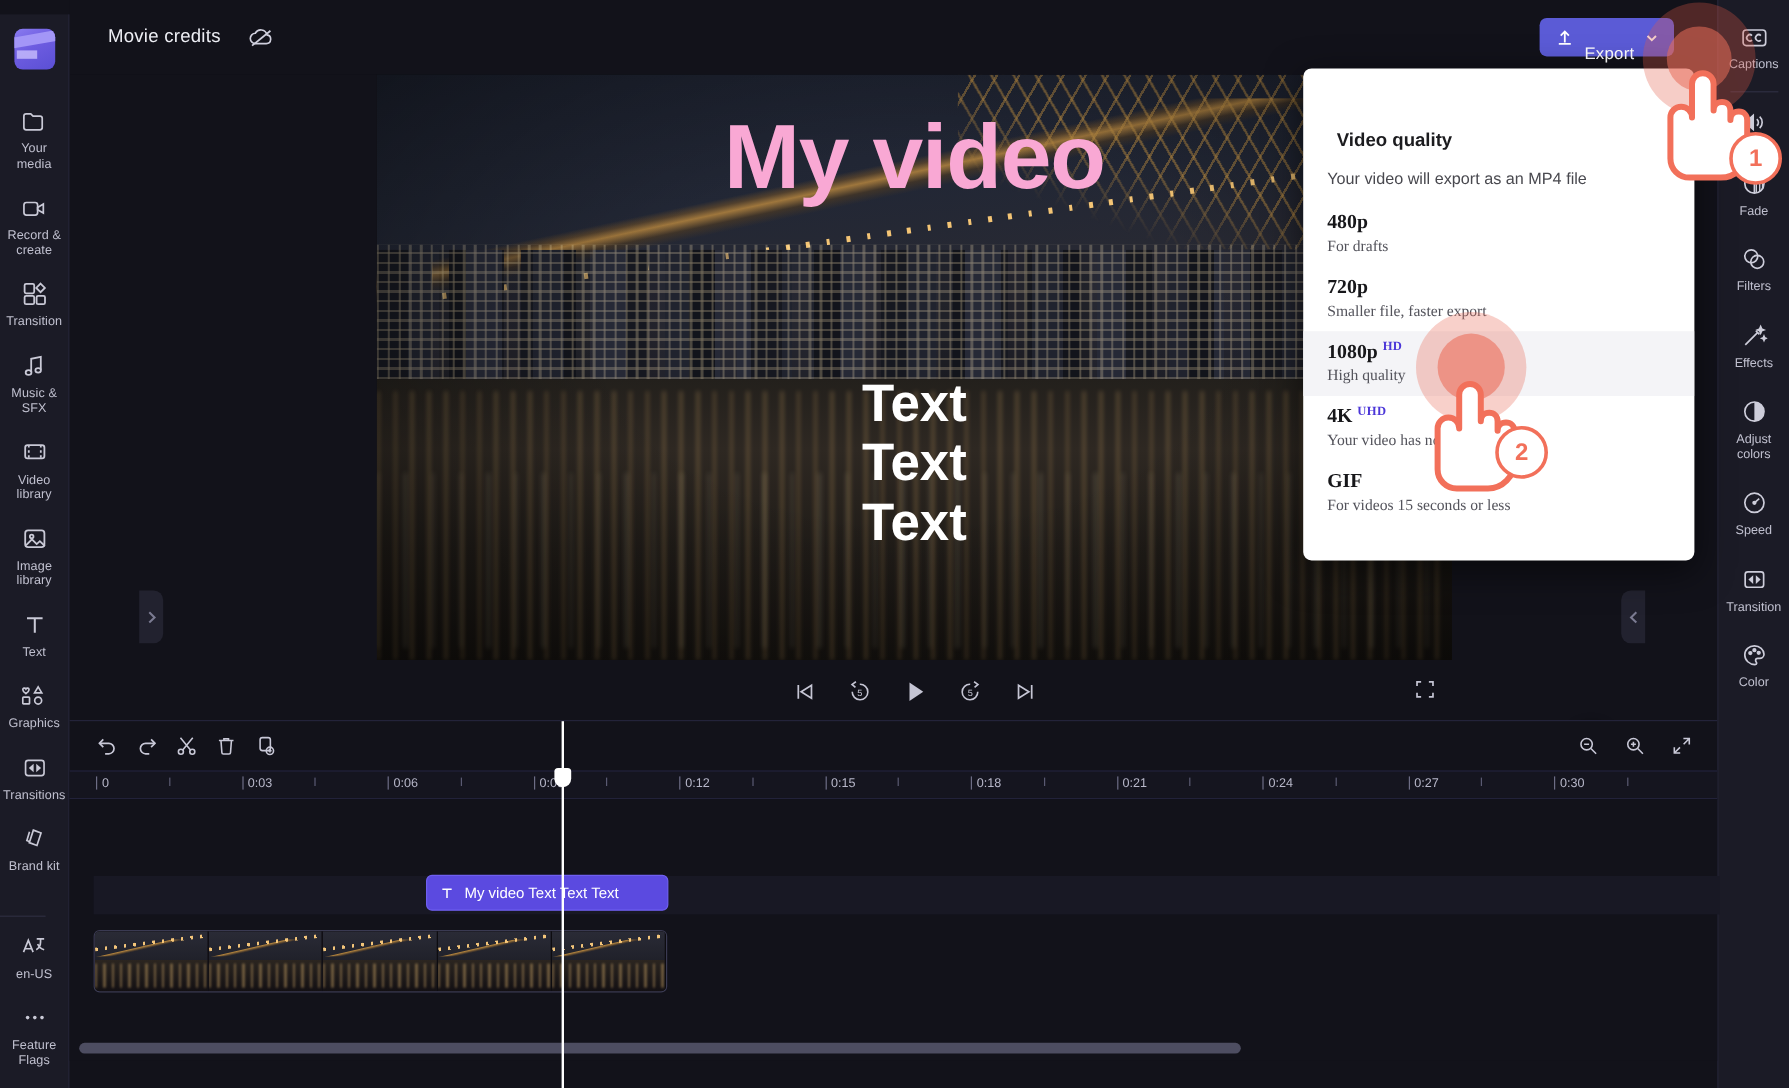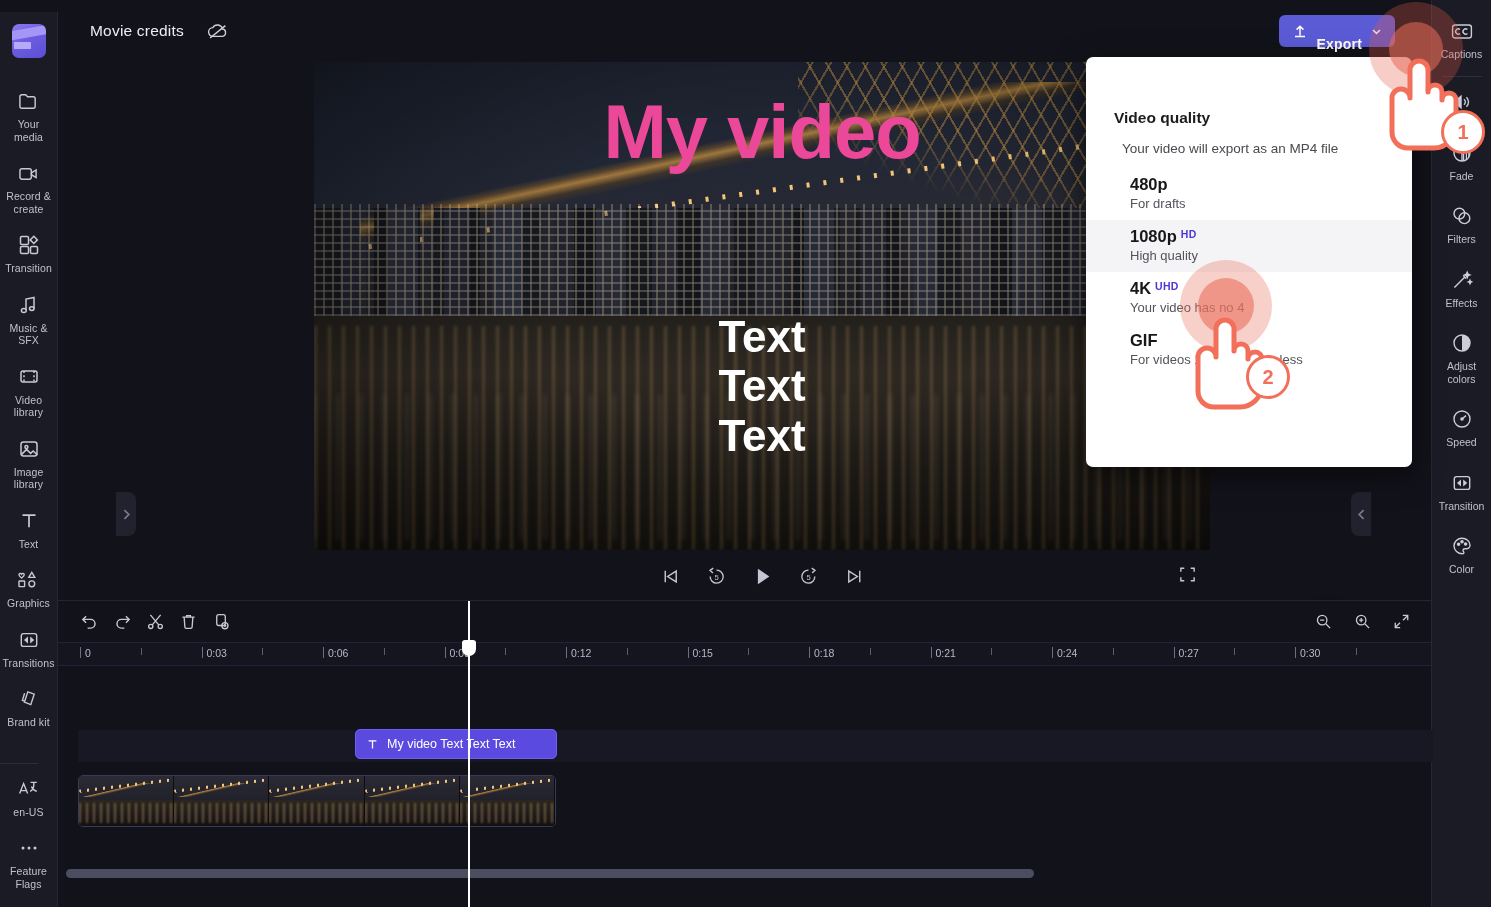--- a/index.html
+++ b/index.html
@@ -56,21 +56,21 @@
   }
   .cloud-ico { margin-left: 22px; color:#cfcfdd; display:flex; align-items:center; cursor:pointer; }
   .topbar-spacer { flex:1; }
   .export-btn {
     display:flex; align-items:center; gap:8px;
     background:#5b5bd6; color:#fff; border:none; border-radius:6px;
     height:32px; padding: 0 12px 0 13px; font-size:14px; cursor:pointer;
     font-family:"Liberation Sans", sans-serif;
     margin-right: 36px;
   }
-  .export-btn .lbl { font-weight:700; letter-spacing:.2px;margin-top:25px;}
+  .export-btn .lbl { font-weight:400; letter-spacing:.2px;margin-top:25px;}
 
   
   .right-rail {
     position:absolute; right:0; top:0; width:60px; height:907px;
     background:#1b1b26; border-left:1px solid #26263a;
     display:flex; flex-direction:column; align-items:center;
     padding-top: 8px;
   }
   .rrail-item {
     width:100%; padding: 11px 2px; display:flex; flex-direction:column;
@@ -142,21 +142,21 @@
   .reflect2 {
     position:absolute; left:0; bottom:2%; width:100%; height:30%;
     background: repeating-linear-gradient(90deg, rgba(255,235,190,.18) 0 2px, transparent 2px 23px);
     filter: blur(2.4px);
   }
   .vig { position:absolute; inset:0; background: radial-gradient(ellipse at 50% 45%, transparent 40%, rgba(0,0,0,.45) 100%); }
 
   .overlay-text { position:absolute; inset:0; }
   .ov-title {
     position:absolute; left:0; right:0; top: 30px; text-align:center;
-    font-size: 76px; font-weight:700; color:#ec4899; letter-spacing:-1px;
+    font-size: 76px; font-weight:700; color:#f9a8d4; letter-spacing:-1px;
     font-family:"Liberation Sans", sans-serif; line-height:1.05;
   }
   .ov-lines {
     position:absolute; left:0; right:0; top: 250px; text-align:center;
     font-size: 44px; font-weight:700; color:#fff; line-height: 1.12;
     font-family:"Liberation Sans", sans-serif;
   }
 
   .transport {
     position:absolute; left:256px; top:490px; width:896px; height:48px;
@@ -264,22 +264,22 @@
     background:#4d4d61; border-radius:5px; cursor:pointer;
   }
 
   
   .export-menu {
     position:absolute; left:1086px; top:57px; width:326px; height:410px;
     background:#fff; border-radius:7px; box-shadow:0 8px 30px rgba(0,0,0,.55);
     z-index:20; overflow:hidden; padding-top: 22px;
   }
   .em-title { padding: 0 28px; font-size:15.5px; font-weight:600; color:#1c1c1f;margin-top:30px; }
-  .em-sub { padding: 14px 36px 12px; font-size:13.5px; color:#49494f; }
-  .em-opt { padding: 7px 44px 9px; cursor:pointer; }
+  .em-sub { padding: 14px 20px 12px; font-size:13.5px; color:#49494f; }
+  .em-opt { padding: 7px 20px 9px; cursor:pointer;font-family:Liberation Serif, serif; }
   .em-opt.active { background:#f4f4f7; }
   .em-main { font-size:16.5px; font-weight:600; color:#17171a; display:flex; align-items:flex-start; gap:4px; }
   .em-main sup { font-size:10.5px; font-weight:700; color:#4b36d8; letter-spacing:.3px; position:relative; top:1px;}
   .em-desc { font-size:13px; color:#53535b; margin-top:2px; }
 
   
   .halo { position:absolute; border-radius:50%; pointer-events:none; z-index:24; }
   .hand { position:absolute; z-index:25; pointer-events:none; }
   .badge {
     position:absolute; width:44px; height:44px; border-radius:50%;
@@ -818,20 +818,26 @@
   <div class="export-menu">
     <div class="em-title">Video quality</div>
     <div class="em-sub">Your video will export as an MP4 file</div>
     <div id="em-opts">
         <div class="em-opt">
           <div class="em-main">
             <span>480p</span>
           </div>
           <div class="em-desc">For drafts</div>
         </div>
+        <div class="em-opt">
+          <div class="em-main">
+            <span>720p</span>
+          </div>
+          <div class="em-desc">Smaller file, faster export</div>
+        </div>
         <div class="em-opt active">
           <div class="em-main">
             <span>1080p</span>
             <sup>HD</sup>
           </div>
           <div class="em-desc">High quality</div>
         </div>
         <div class="em-opt">
           <div class="em-main">
             <span>4K</span>

